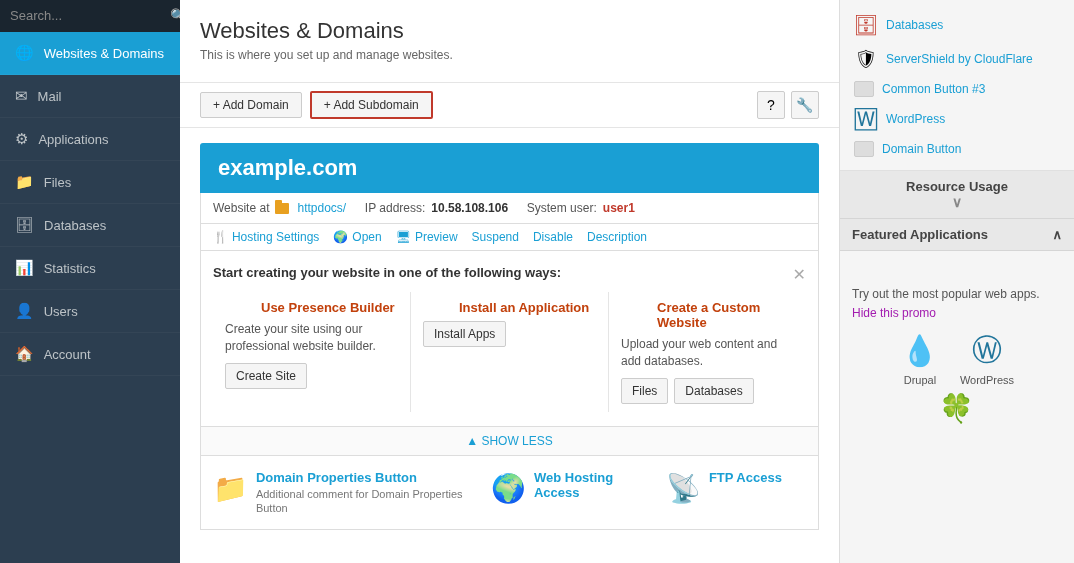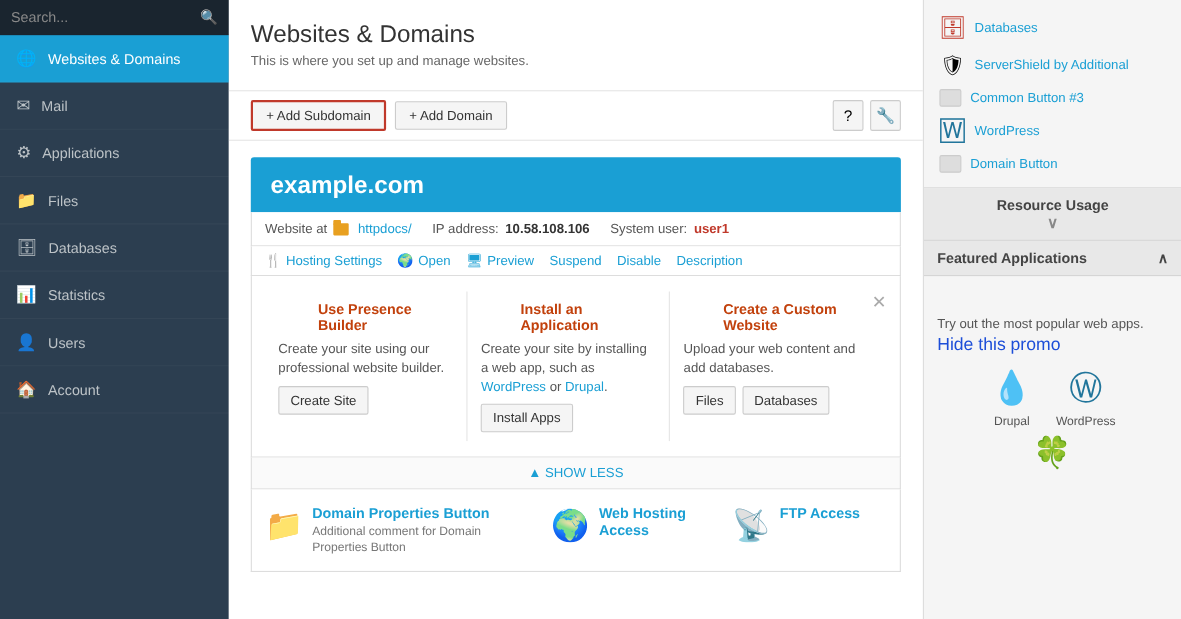--- a/index.html
+++ b/index.html
@@ -1,20 +1,20 @@
 <!DOCTYPE html>
 <html><head>
   <meta charset="utf-8">
   <style>
     * { margin: 0; padding: 0; box-sizing: border-box; }
     body { font-family: Arial, sans-serif; font-size: 13px; display: flex; height: 563px; overflow: hidden; background: #f0f0f0; }
 
     
     #sidebar {
-      width: 208px;
+      width: 180px;
       background: #2c3e50;
       color: #ccc;
       display: flex;
       flex-direction: column;
       flex-shrink: 0;
       height: 563px;
     }
     #search-box {
       background: #1a252f;
       padding: 8px 10px;
@@ -178,21 +178,21 @@
       cursor: pointer; font-size: 13px; font-weight: bold; color: #444; flex-direction: column;
     }
     .right-section-header .chevron { color: #888; font-size: 14px; }
     .featured-header {
       display: flex; align-items: center; justify-content: space-between;
       padding: 8px 12px; background: #e8e8e8; border-bottom: 1px solid #d5d5d5;
       cursor: pointer; font-size: 13px; font-weight: bold; color: #444;
     }
     .featured-content { padding: 8px 12px; }
     .featured-content p { font-size: 12px; color: #555; margin-bottom: 4px; margin-top: 28px; }
-    .featured-content a { color: #1d4ed8; text-decoration: none; font-size: 16px; }
+    .featured-content a { color: #a21caf; text-decoration: none; font-size: 12px; }
     .featured-apps { display: flex; gap: 20px; margin-top: 10px; justify-content: center; }
     .featured-app { display: flex; flex-direction: column; align-items: center; gap: 4px; font-size: 11px; color: #555; cursor: pointer; }
     .app-icon-drupal { width: 40px; height: 40px; display: flex; align-items: center; justify-content: center; font-size: 30px; color: #0077c0; }
     .app-icon-wp { width: 40px; height: 40px; display: flex; align-items: center; justify-content: center; font-size: 30px; color: #21759b; }
     .more-apps { display: flex; justify-content: center; margin-top: 6px; }
     .more-apps-icon { font-size: 28px; color: #e55; }
 
     .folder-icon-small { display:inline-block; width:14px; height:11px; background:#e8a020; border-radius:1px; vertical-align:middle; position:relative; margin-right:2px; }
     .folder-icon-small::before { content:''; position:absolute; top:-3px; left:0; width:7px; height:4px; background:#e8a020; border-radius:1px 1px 0 0; }
   </style>
@@ -237,22 +237,22 @@
     <span>Account</span>
   </div>
 </div>
 
 <div id="main">
   <div id="page-header">
     <h1>Websites &amp; Domains</h1>
     <p>This is where you set up and manage websites.</p>
   </div>
   <div class="btn-bar">
+    <button class="btn">+ Add Domain</button>
     <button class="btn highlighted">+ Add Subdomain</button>
-    <button class="btn">+ Add Domain</button>
     <div class="toolbar-right">
       <div class="icon-btn">?</div>
       <div class="icon-btn">🔧</div>
     </div>
   </div>
 
   <div id="domain-section">
     <div class="domain-box">example.com</div>
     <div class="domain-info-bar">
       <span>Website at</span>
@@ -270,29 +270,29 @@
     <div class="domain-actions">
       <a href="#"><span>🍴</span> Hosting Settings</a>
       <a href="#"><span>🌍</span> Open</a>
       <a href="#"><span>🖥</span> Preview</a>
       <a href="#">Suspend</a>
       <a href="#">Disable</a>
       <a href="#">Description</a>
     </div>
     <div class="start-box">
       <span class="close-btn">✕</span>
+      <h4>Start creating your website in one of the following ways:</h4>
       <div class="start-options">
         <div class="start-option">
           <h5>Use Presence Builder</h5>
           <p>Create your site using our professional website builder.</p>
           <button class="option-btn">Create Site</button>
         </div>
         <div class="start-option">
           <h5>Install an Application</h5>
-          <p>Create your site by installing a web app, such as <a href="#">WordPress</a> or <a href="#">Drupal</a>.</p>
           <button class="option-btn">Install Apps</button>
         </div>
         <div class="start-option">
           <h5>Create a Custom Website</h5>
           <p>Upload your web content and add databases.</p>
           <div style="display:flex;gap:6px;margin-top:4px;">
             <button class="option-btn">Files</button>
             <button class="option-btn">Databases</button>
           </div>
         </div>
@@ -324,21 +324,21 @@
 </div>
 
 <div id="right-panel">
   <div class="right-section">
     <div class="right-item">
       <span class="right-icon" style="color:#c0392b;font-size:20px;">🗄</span>
       <a href="#">Databases</a>
     </div>
     <div class="right-item">
       <span class="right-icon" style="font-size:18px;">🛡</span>
-      <a href="#">ServerShield by Additional</a>
+      <a href="#">ServerShield by CloudFlare</a>
     </div>
     <div class="right-item">
       <span class="right-icon btn-gray"></span>
       <a href="#">Common Button #3</a>
     </div>
     <div class="right-item">
       <span class="right-icon wp">🅆</span>
       <a href="#">WordPress</a>
     </div>
     <div class="right-item">

